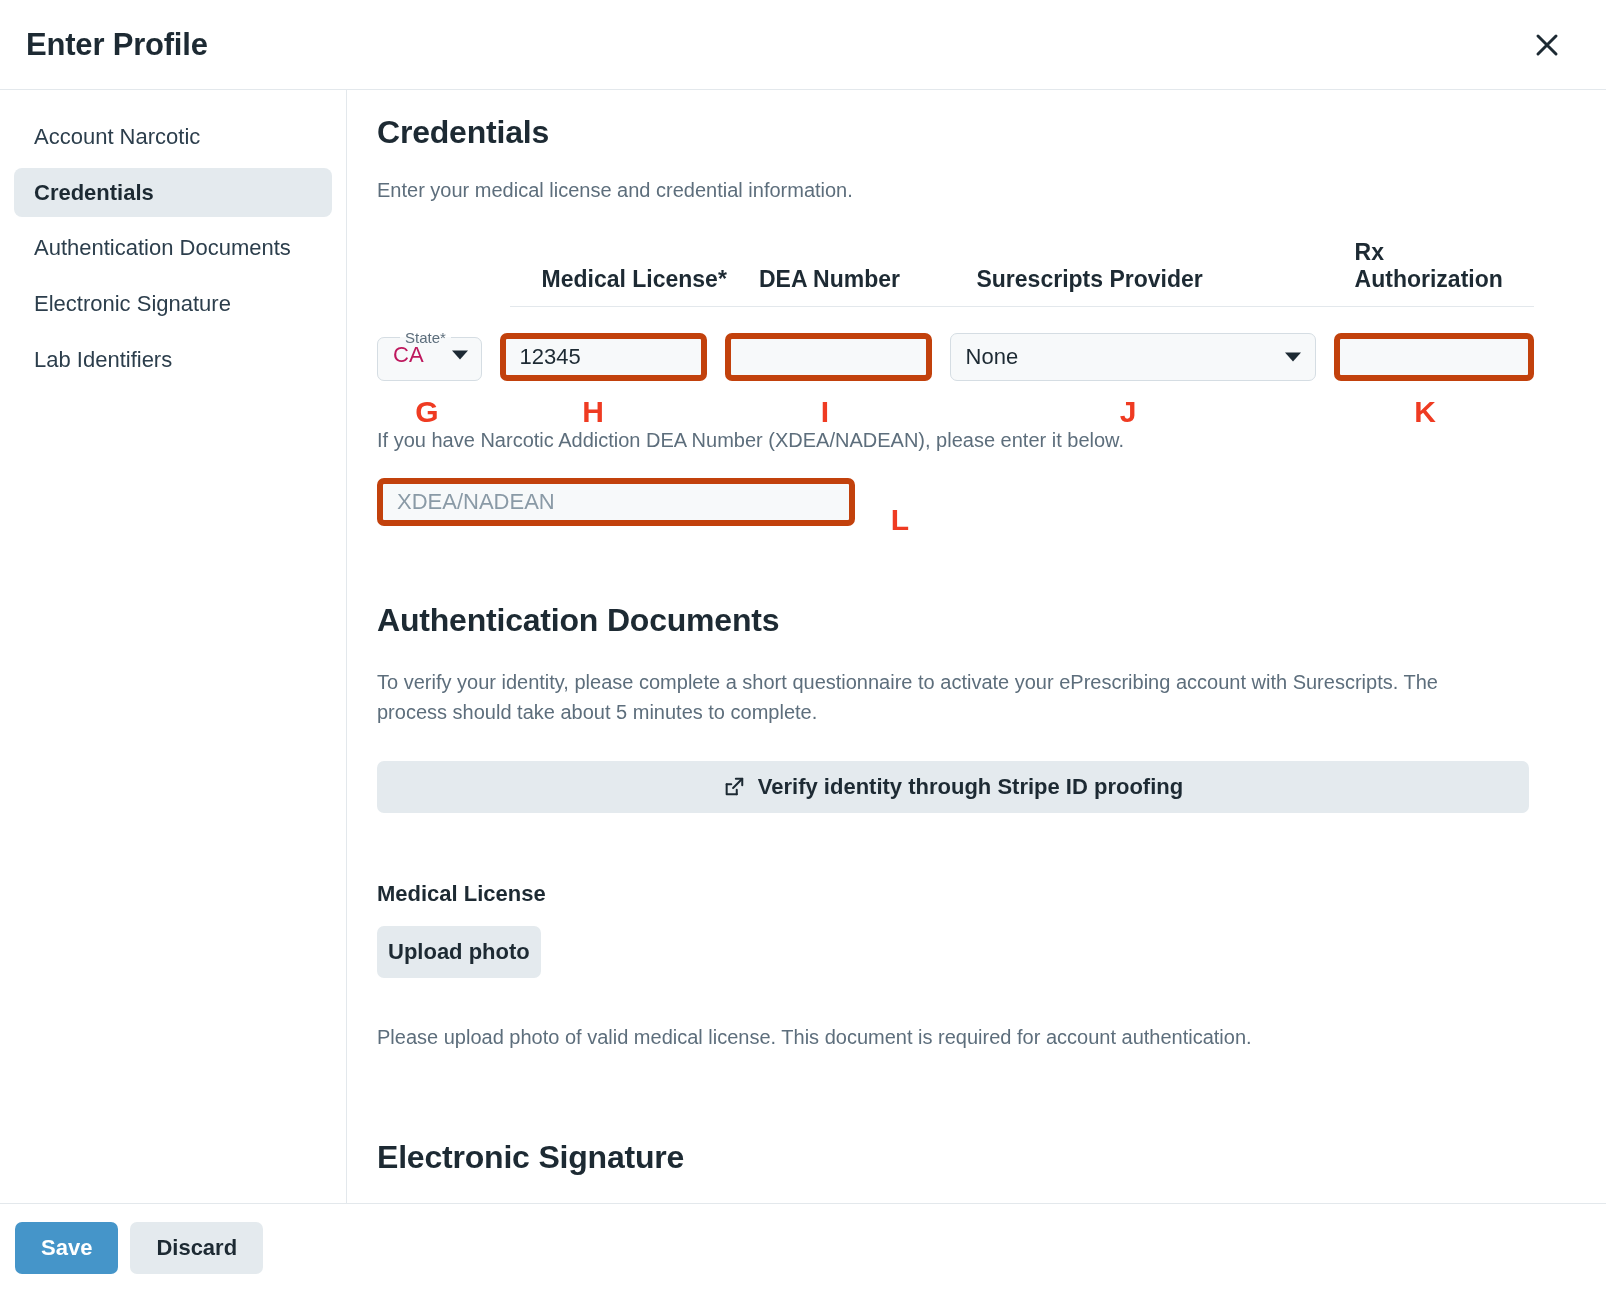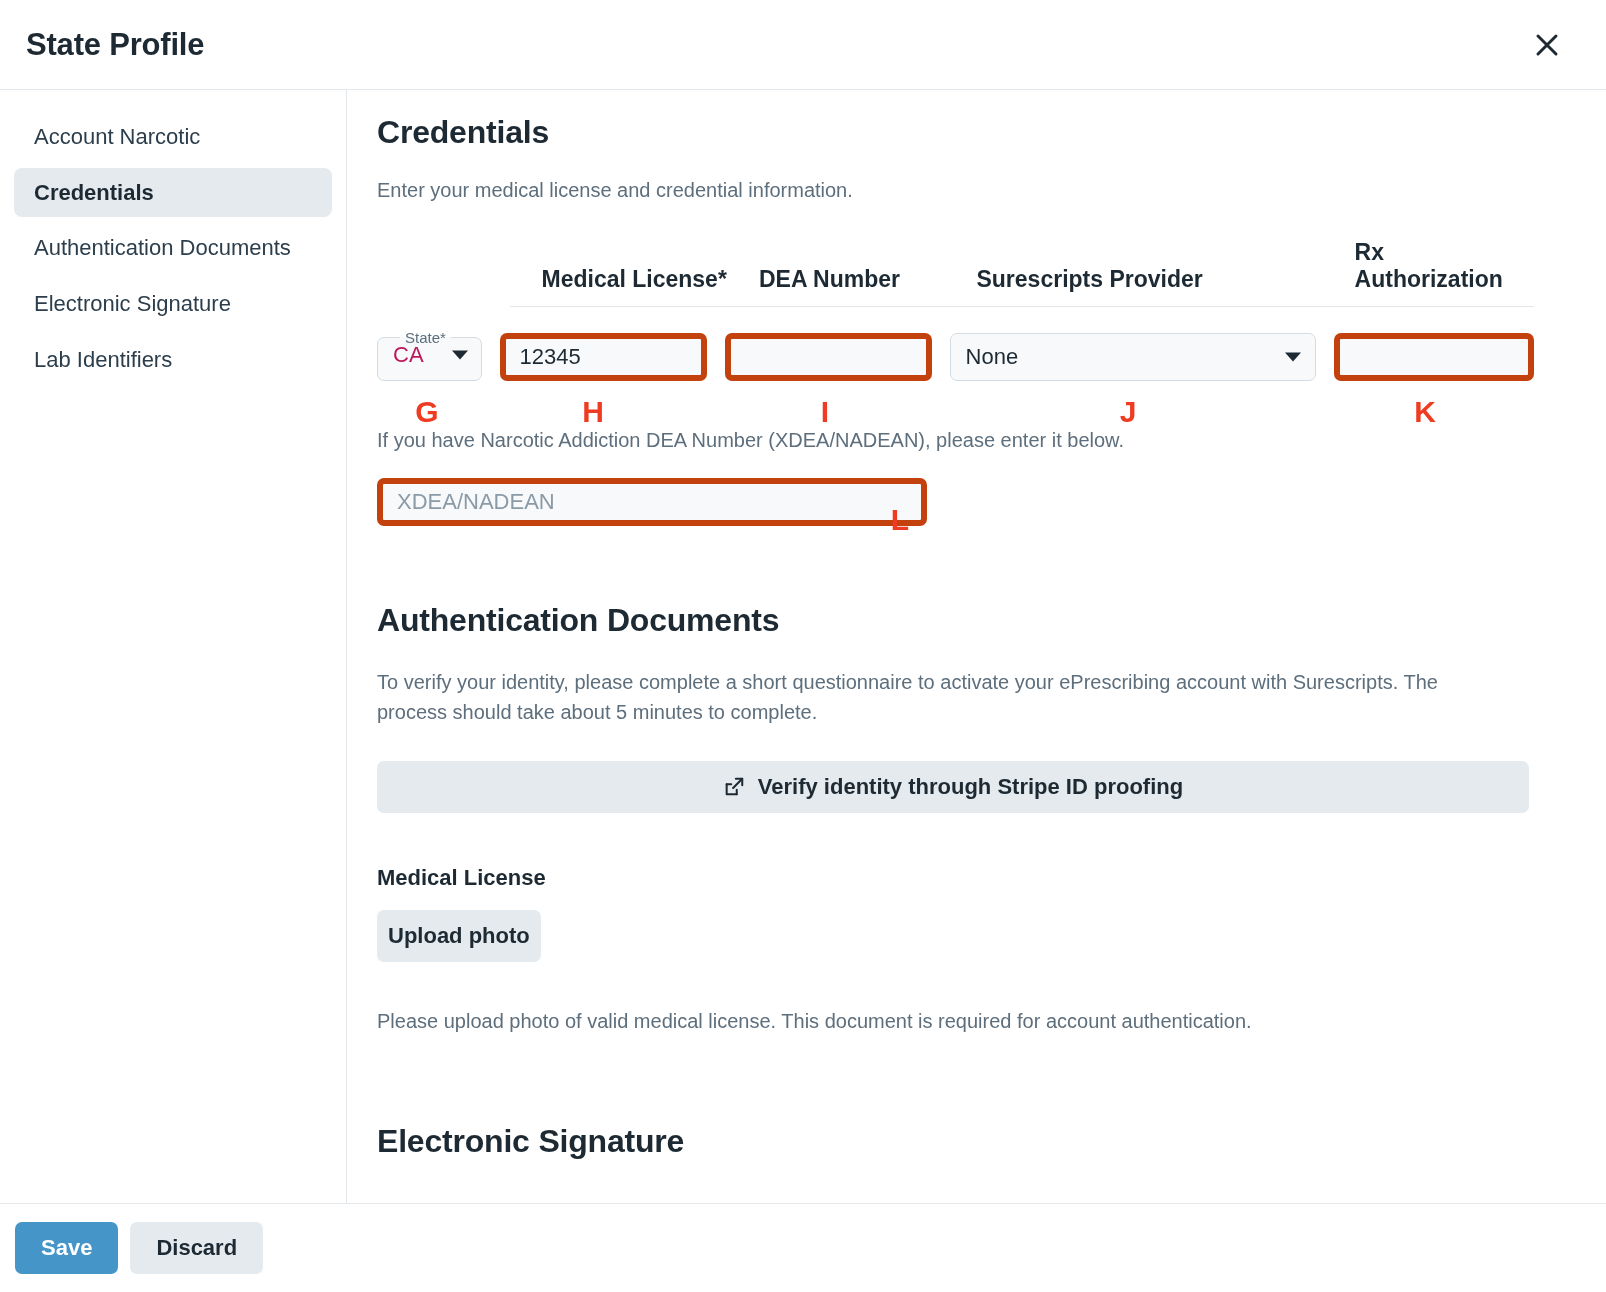--- a/index.html
+++ b/index.html
@@ -218,21 +218,21 @@
     color: #5d6e7c;
     margin-top: 48px;
   }
   .xdea-wrap {
     display: flex;
     align-items: center;
     margin-top: 26px;
     position: relative;
   }
   .xdea-input {
-    width: 550px;
+    width: 478px;
     height: 48px;
   }
 
   
   .h2 {
     font-size: 32px;
     font-weight: bold;
     color: #1d2a33;
     margin: 76px 0 0 0;
     letter-spacing: -0.2px;
@@ -261,21 +261,21 @@
     color: #1d2a33;
     font-family: "Liberation Sans", sans-serif;
     cursor: pointer;
   }
   .stripe-btn svg { display: block; }
 
   .sub-label {
     font-size: 22px;
     font-weight: bold;
     color: #1d2a33;
-    margin-top: 52px;
+    margin-top: 68px;
   }
   .upload-btn {
     margin-top: 19px;
     height: 52px;
     padding: 0 11px;
     background: #e4eaee;
     border: none;
     border-radius: 7px;
     font-size: 22px;
     font-weight: bold;
@@ -339,21 +339,21 @@
     background: #ffffff;
     border-top: 1px solid #e3e8ec;
   }
 </style>
 </head>
 <body>
 
 <div class="modal">
 
   <div class="modal-header">
-    <div class="modal-title">State Profile</div>
+    <div class="modal-title">Enter Profile</div>
     <button class="close-btn" aria-label="Close">
       <svg width="26" height="26" viewBox="0 0 26 26" aria-hidden="true">
         <path d="M4 4 L22 22 M22 4 L4 22" stroke="currentColor" stroke-width="3" stroke-linecap="round" fill="none"></path>
       </svg>
     </button>
   </div>
 
   <div class="modal-body">
 
     <nav class="sidebar">

